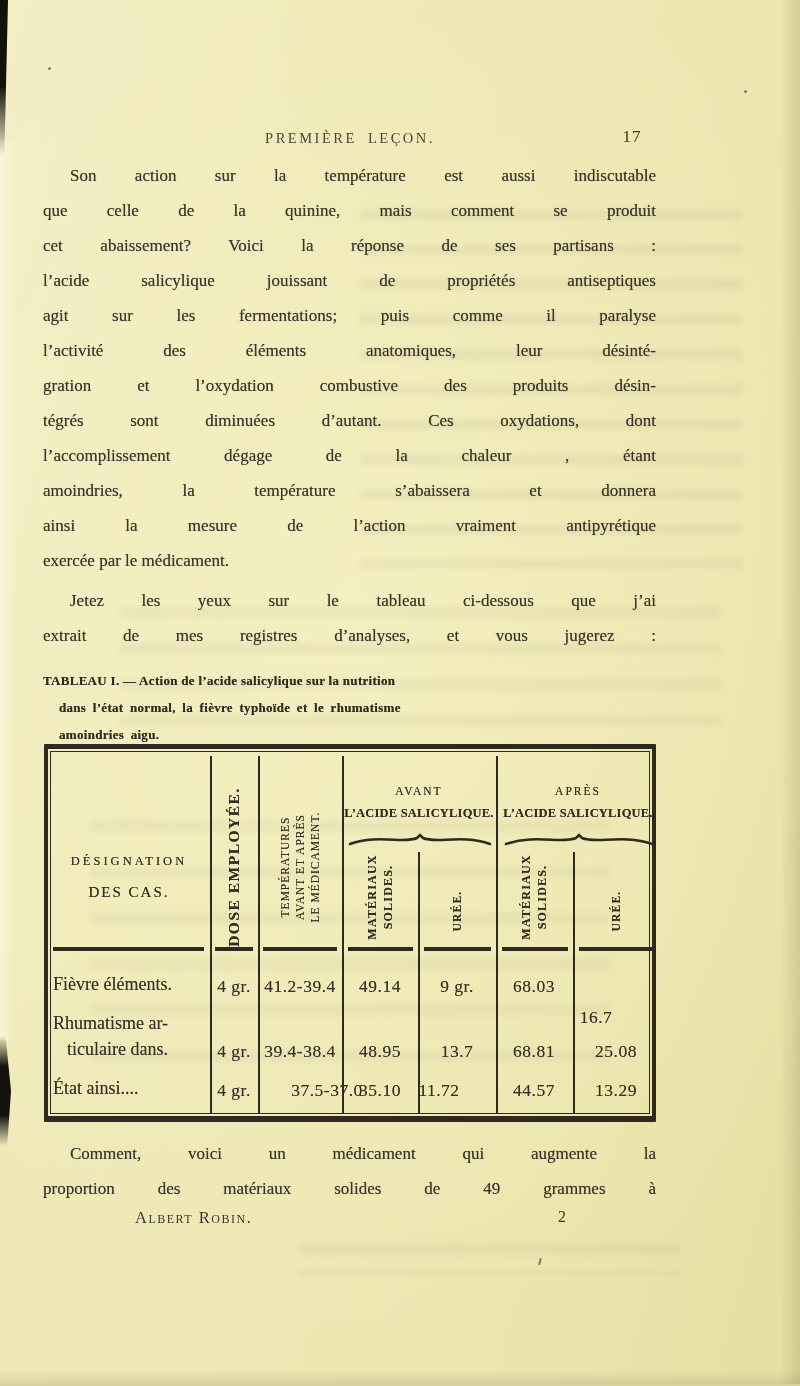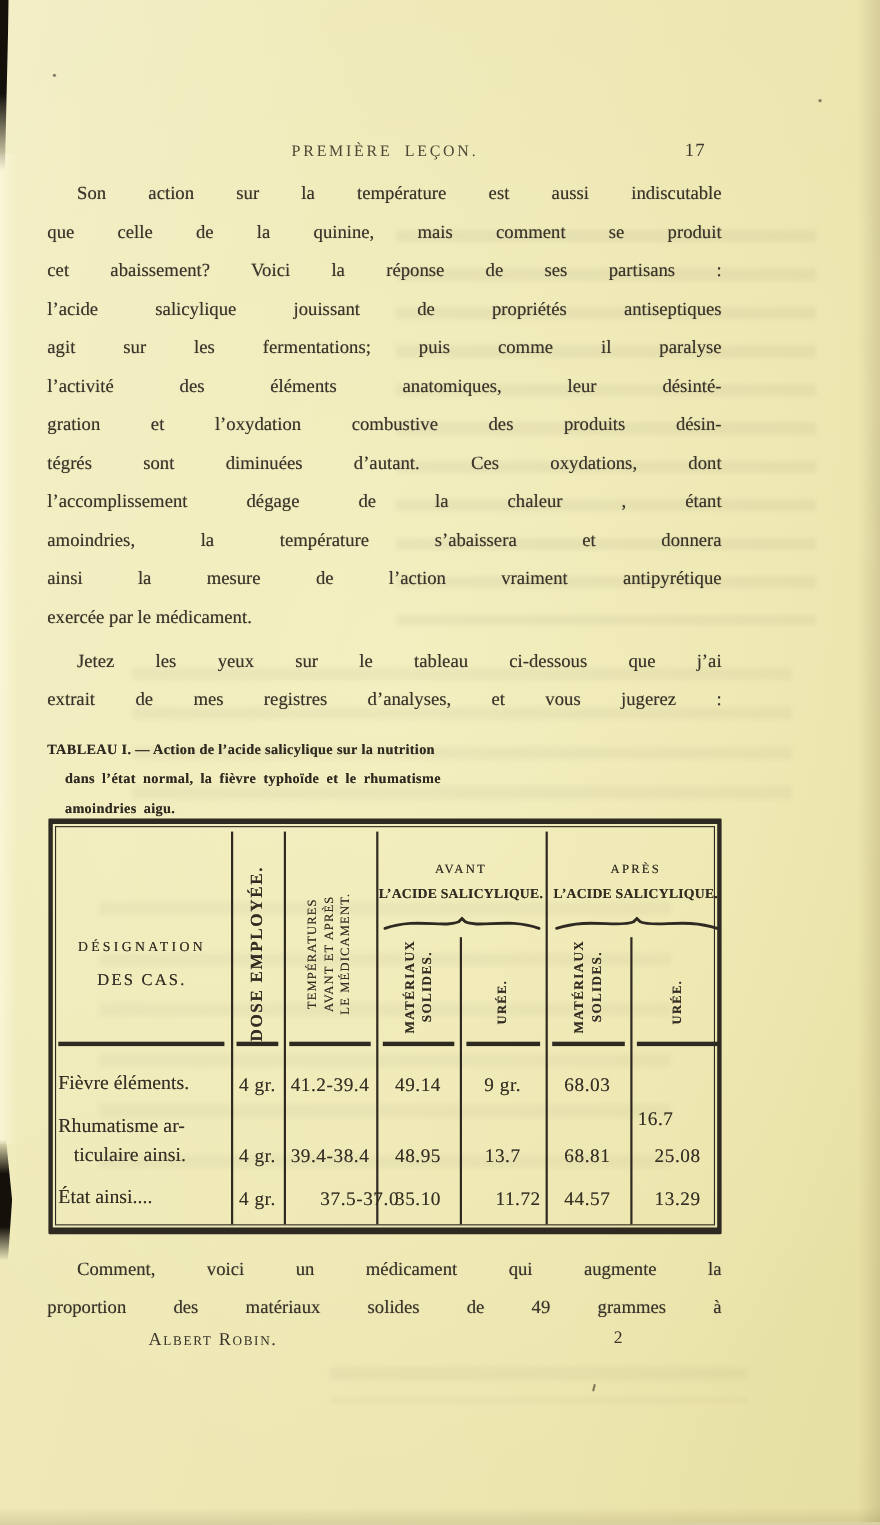--- a/index.html
+++ b/index.html
@@ -193,33 +193,33 @@
 
     <div class="cell-left" style="left:5px;top:225px;">Fièvre éléments.</div>
     <div class="cell" style="left:186px;top:237px;">4 gr.</div>
     <div class="cell" style="left:252px;top:237px;">41.2-39.4</div>
     <div class="cell" style="left:332px;top:237px;">49.14</div>
     <div class="cell" style="left:409px;top:237px;">9 gr.</div>
     <div class="cell" style="left:486px;top:237px;">68.03</div>
     <div class="cell" style="left:548px;top:237px;margin-top:31px;">16.7</div>
 
     <div class="cell-left" style="left:5px;top:264px;">Rhumatisme ar-</div>
-    <div class="cell-left" style="left:19px;top:290px;">ticulaire ainsi.</div>
+    <div class="cell-left" style="left:19px;top:290px;">ticulaire dans.</div>
     <div class="cell" style="left:186px;top:302px;">4 gr.</div>
     <div class="cell" style="left:252px;top:302px;">39.4-38.4</div>
     <div class="cell" style="left:332px;top:302px;text-align:center;">48.95</div>
     <div class="cell" style="left:409px;top:302px;">13.7</div>
     <div class="cell" style="left:486px;top:302px;">68.81</div>
     <div class="cell" style="left:568px;top:302px;">25.08</div>
 
     <div class="cell-left" style="left:5px;top:329px;">État ainsi....</div>
     <div class="cell" style="left:186px;top:341px;">4 gr.</div>
     <div class="cell" style="left:252px;top:341px;margin-left:27px;">37.5-37.0</div>
     <div class="cell" style="left:332px;top:341px;">35.10</div>
-    <div class="cell" style="left:423px;top:341px;text-align:right;">11.72</div>
+    <div class="cell" style="left:391px;top:341px;text-align:right;">11.72</div>
     <div class="cell" style="left:486px;top:341px;">44.57</div>
     <div class="cell" style="left:568px;top:341px;">13.29</div>
   </div>
 
   <div class="textblock footerblock">
     <div class="jline indent">Comment, voici un médicament qui augmente la</div>
     <div class="jline">proportion des matériaux solides de 49 grammes à</div>
   </div>
 
   <div class="author">Albert Robin.</div>

